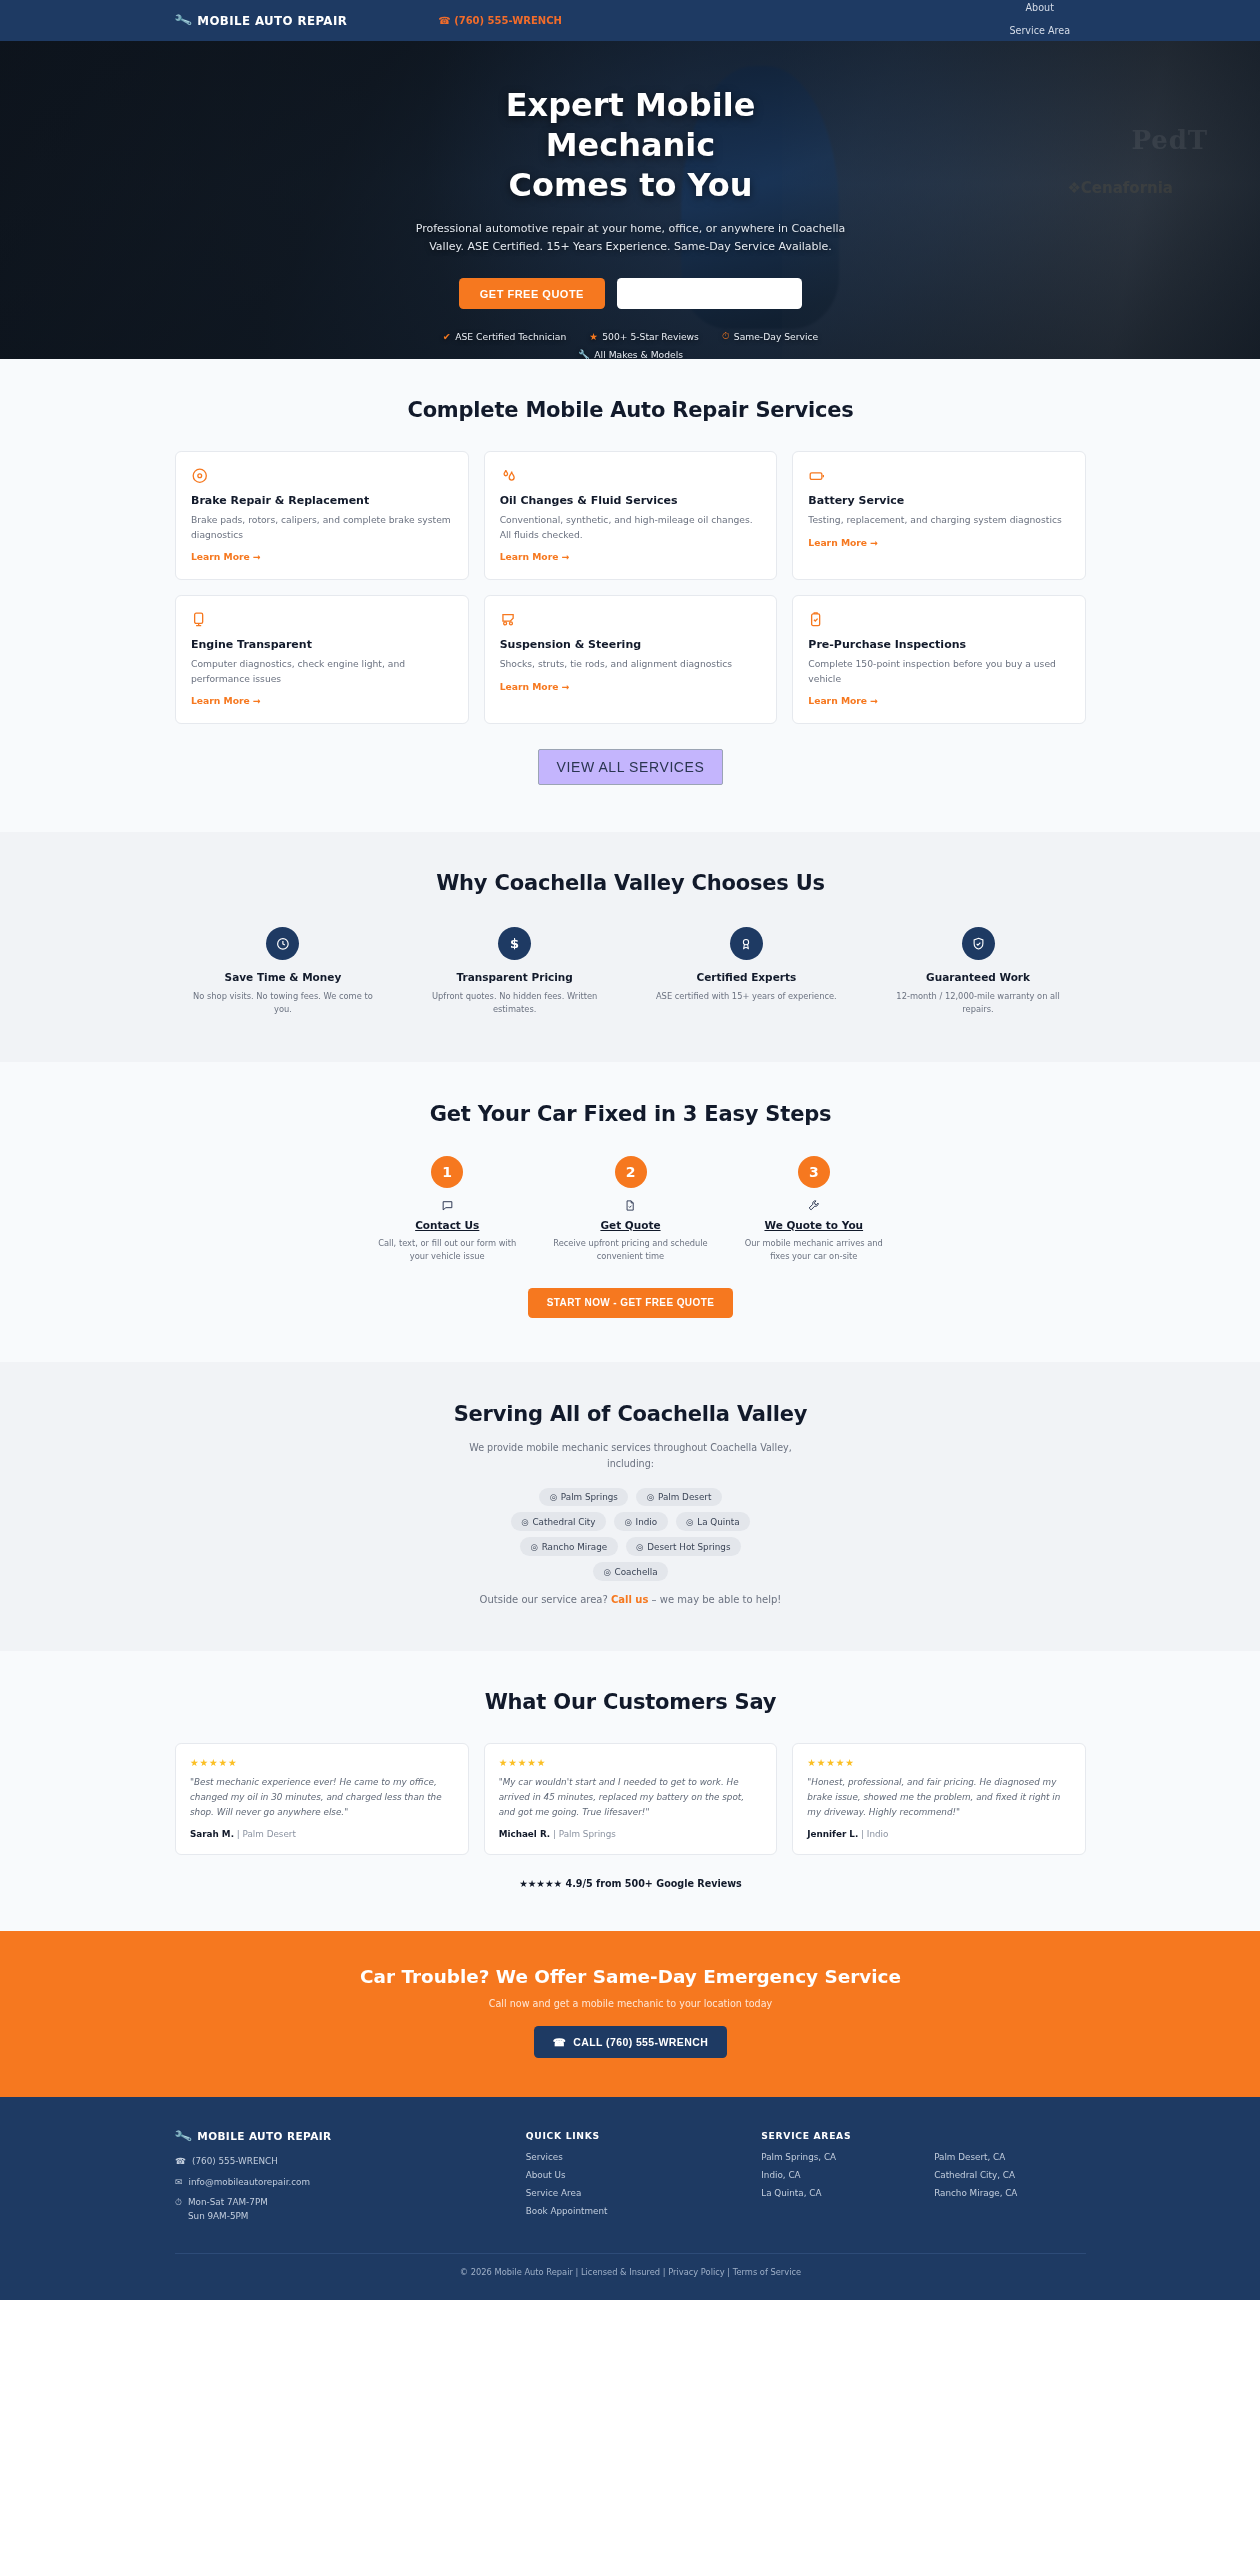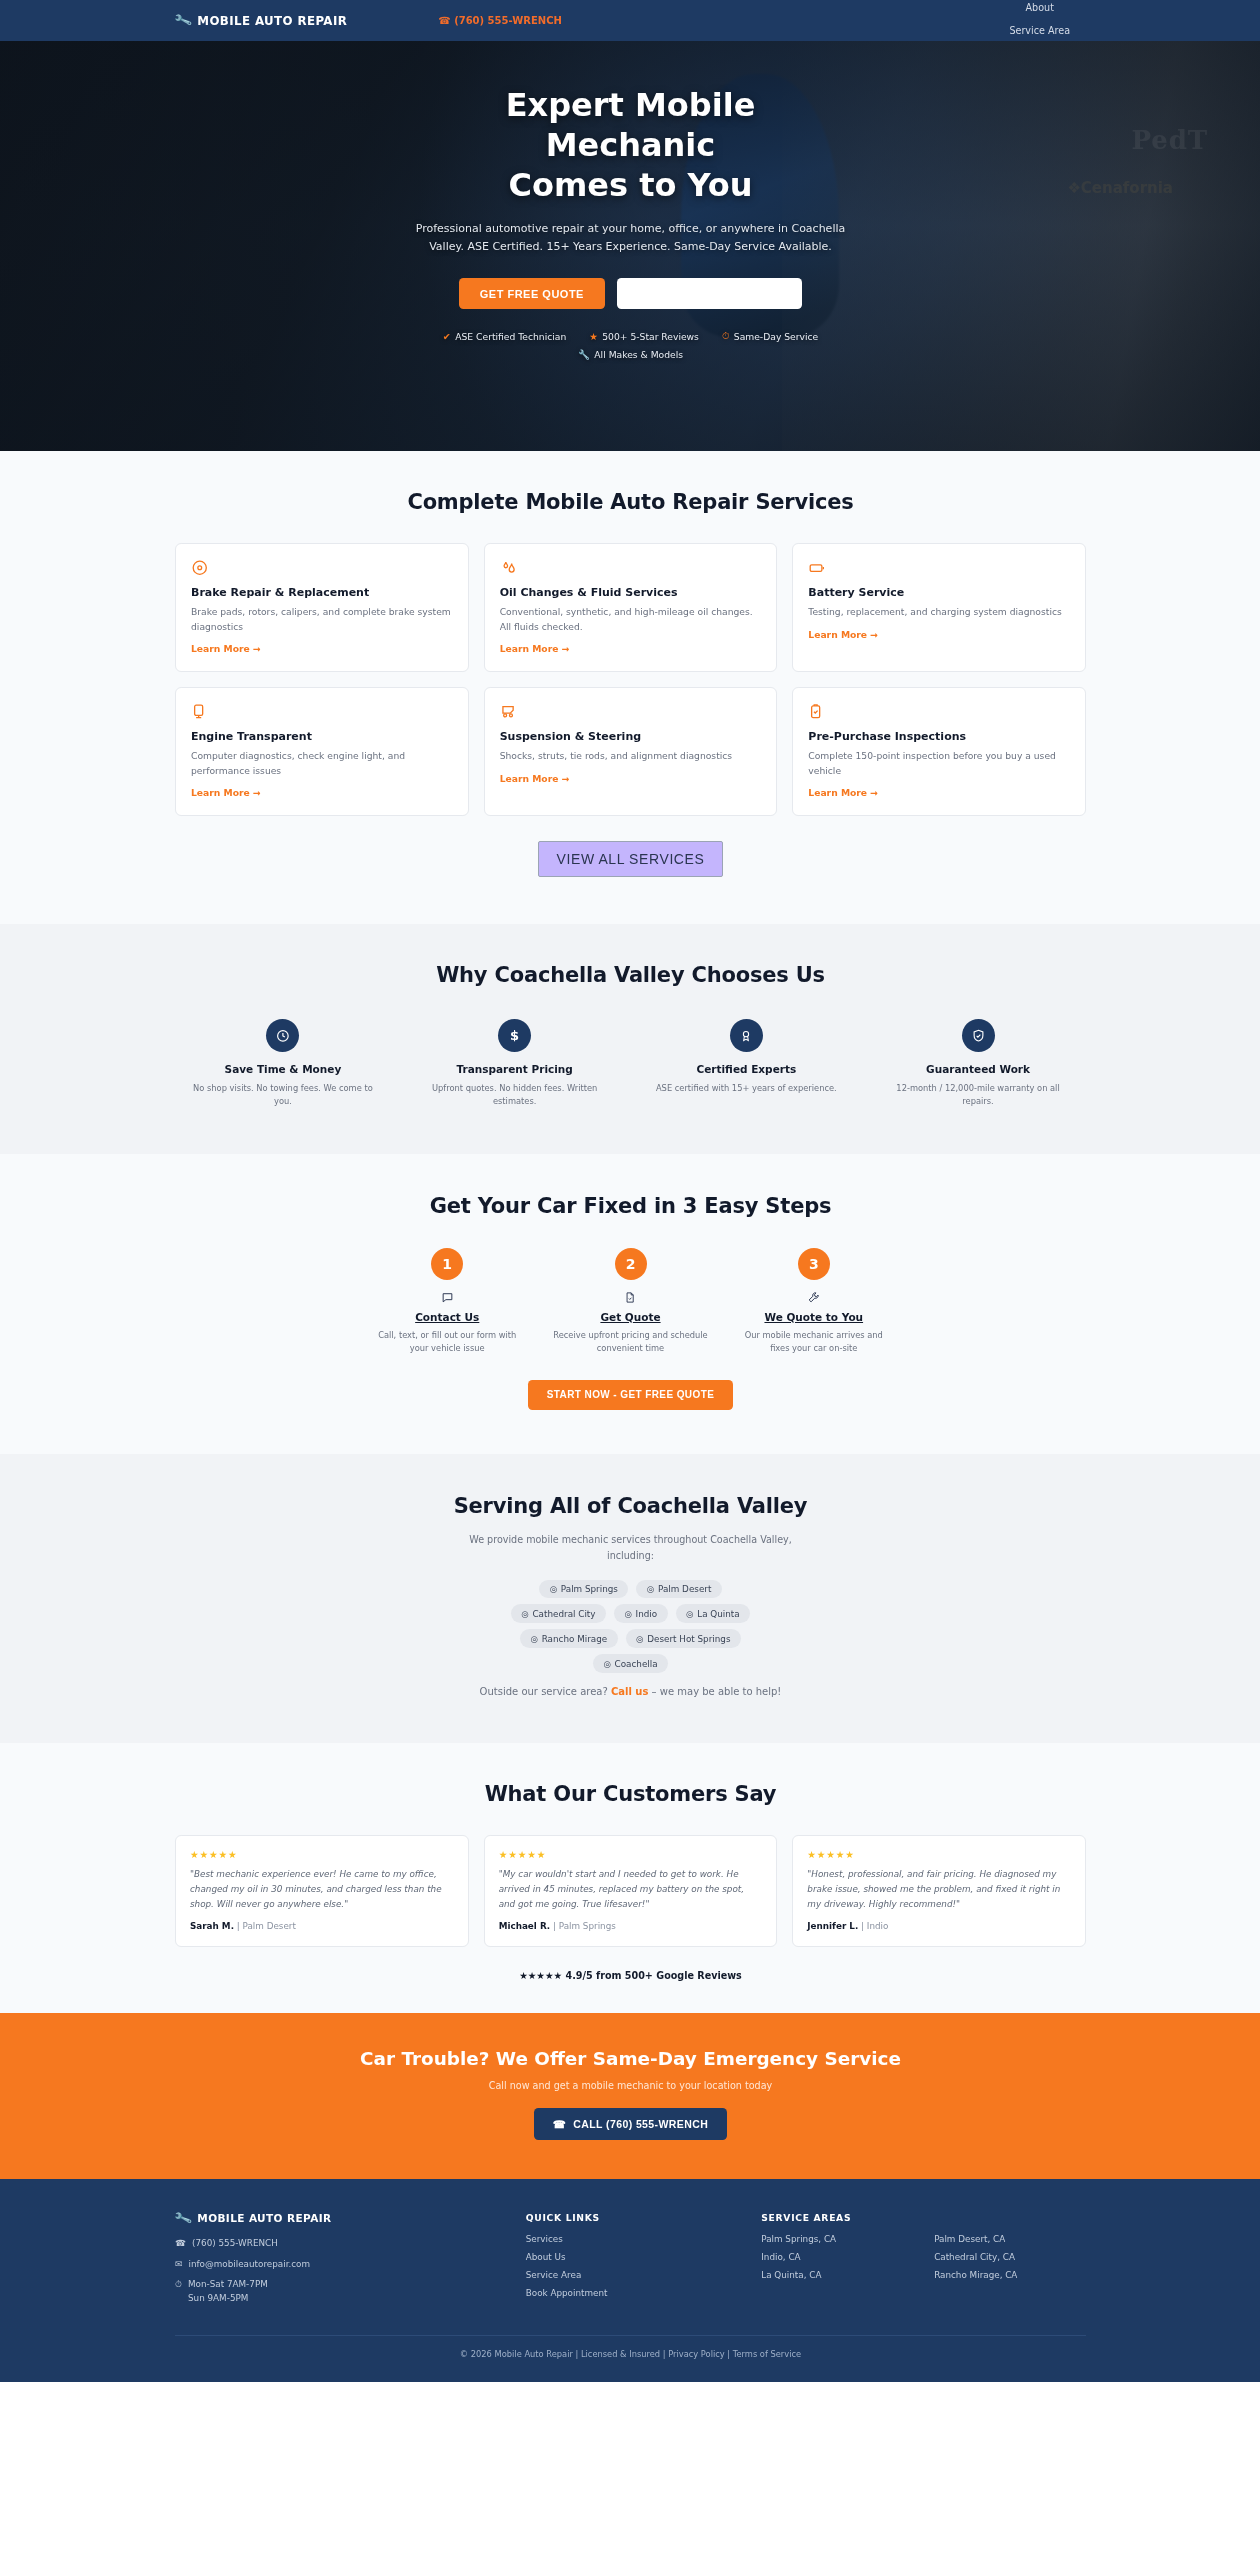--- a/index.html
+++ b/index.html
@@ -58,21 +58,21 @@
     font-weight: bold;
     padding: 7px 11.4px;
     border-radius: 4.4px;
     margin-left: 8.8px;
     letter-spacing: 0.3px;
   }
 
   
   .hero {
     position: relative;
-    height: 410px;
+    height: 318px;
     overflow: hidden;
     background: #22303f;
   }
   .hero-photo {
     position: absolute; inset: 0;
     background:
       radial-gradient(circle at 64% 40%, rgba(58,96,150,.55) 0 18%, rgba(0,0,0,0) 46%),
       linear-gradient(115deg, #10161e 0%, #16202c 28%, #27405e 52%, #35506f 64%, #24303e 82%, #1b2530 100%);
   }
   .hero-photo::before {
@@ -264,21 +264,21 @@
     padding: 4.4px 10.5px;
     display: flex; align-items: center; gap: 3.5px;
     white-space: nowrap;
   }
   .areas-note {
     text-align: center; font-size: 10px; color: #6b7280; margin-top: 13px;
   }
   .areas-note b { color: #f6781f; }
 
   
-  .testi-wrap { padding-top: 39px; padding-bottom: 32px; }
+  .testi-wrap { padding-top: 39px; padding-bottom: 42px; }
   .testi-grid {
     display: grid; grid-template-columns: repeat(3, 1fr);
     gap: 15px; margin-top: 29px;
   }
   .testi-card {
     background: #ffffff; border: 0.9px solid #e6e9ee;
     border-radius: 6.1px; padding: 13px 14px 15px;
   }
   .stars { color: #fbbf24; font-size: 9.6px; letter-spacing: 0.9px; margin-bottom: 7px; }
   .testi-text {

